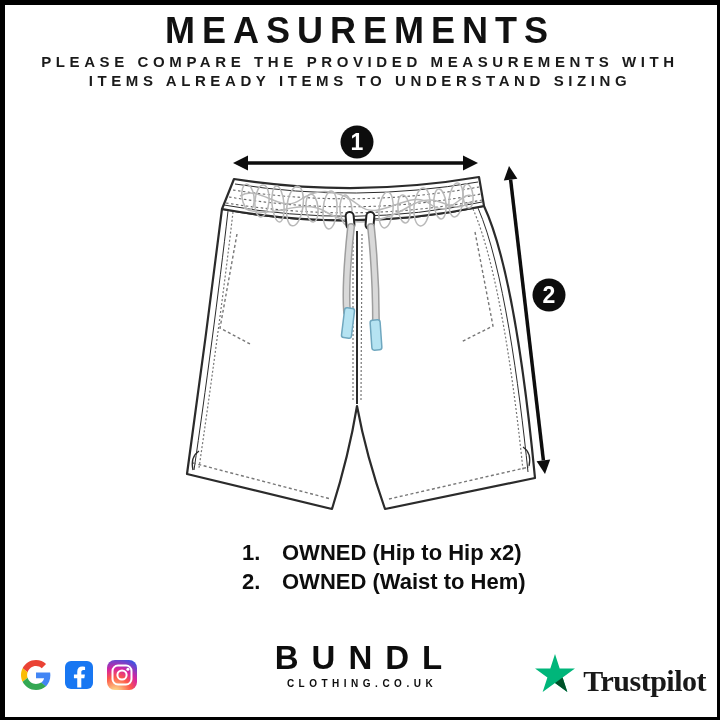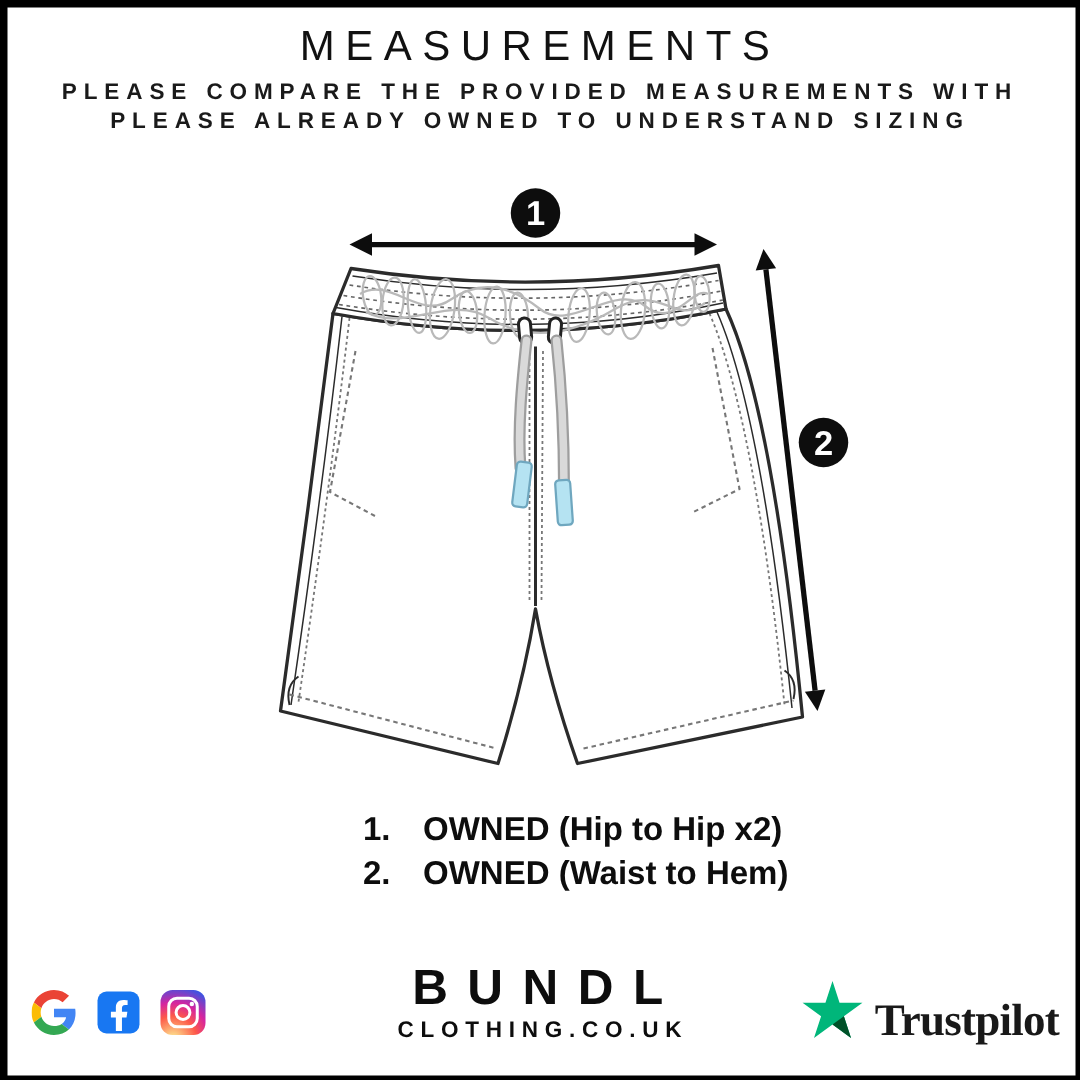--- a/index.html
+++ b/index.html
@@ -6,51 +6,51 @@
   .frame{
     position:relative;width:720px;height:720px;background:#fff;
     font-family:"Liberation Sans", sans-serif;overflow:hidden;
   }
   .border-overlay{
     position:absolute;inset:0;pointer-events:none;z-index:50;
     border:5px solid #000;border-right-width:3px;border-bottom-width:3px;
   }
   
   .header{position:absolute;top:16px;left:0;right:0;text-align:center;color:#111;}
-  .title{font-size:28px;font-weight:normal;letter-spacing:7px;line-height:30px;}
+  .title{font-size:36px;font-weight:bold;letter-spacing:7px;line-height:30px;}
   .subtitle{margin-top:6px;font-size:15px;font-weight:bold;letter-spacing:4.6px;line-height:19px;color:#1a1a1a;}
   
   .diagram{position:absolute;left:150px;top:118px;width:420px;height:402px;}
   
   .legend{position:absolute;left:242px;top:538px;font-size:22px;font-weight:bold;color:#0d0d0d;}
   .legend-row{display:grid;grid-template-columns:40px auto;line-height:29px;}
   
   .social{position:absolute;left:21px;top:660px;display:flex;align-items:center;gap:14px;}
   .fb-badge{width:28px;height:28px;border-radius:6px;background:var(--facebook_blue,#1877f2);
     display:flex;align-items:flex-end;justify-content:center;overflow:hidden;}
   .ig-badge{width:30px;height:30px;border-radius:8px;
     background:radial-gradient(circle at 28% 110%, #fdf497 0%, #fd5949 40%, #d6249f 62%, #285AEB 95%);
     display:flex;align-items:center;justify-content:center;}
   .brand{position:absolute;left:0;right:0;top:641px;text-align:center;color:#0d0d0d;}
   .brand-name{font-size:33px;font-weight:bold;letter-spacing:13px;line-height:34px;padding-left:10px;}
-  .brand-domain{font-size:15px;font-weight:bold;letter-spacing:4.5px;margin-top:3px;padding-left:4px;}
+  .brand-domain{font-size:10px;font-weight:bold;letter-spacing:4.5px;margin-top:3px;padding-left:4px;}
   .trustpilot{position:absolute;right:14px;top:652px;display:flex;align-items:flex-end;gap:5px;font-family:Liberation Serif, serif;}
   .tp-label{font-size:30px;font-weight:bold;letter-spacing:-0.5px;color:var(--tp_text,#191919);}
 </style>
 </head>
 <body>
 
 <div class="frame">
   <div class="border-overlay"></div>
 
   <div class="header">
     <div class="title">MEASUREMENTS</div>
     <div class="subtitle">
       <div>PLEASE COMPARE THE PROVIDED MEASUREMENTS WITH</div>
-      <div>PLEASE ALREADY OWNED TO UNDERSTAND SIZING</div>
+      <div>ITEMS ALREADY ITEMS TO UNDERSTAND SIZING</div>
     </div>
   </div>
 
   <svg class="diagram" viewBox="150 118 420 402">
 
     <g>
       <path d="M222,209 C212,290 198,395 187,474 L332,509 Q349,455 357,406 Q366,455 385,509 L535,478 C526,385 510,262 484,206 Q356,233 222,209 Z" fill="#ffffff" stroke="#2b2b2b" stroke-width="2.2" stroke-linejoin="round"></path>
 
       <path d="M228,211 C219,290 205,395 194,470" fill="none" stroke="#2b2b2b" stroke-width="1"></path>
       <path d="M233,212 C224,290 210,393 199,468" fill="none" stroke="#777" stroke-width="1.2" stroke-dasharray="2 2"></path>

